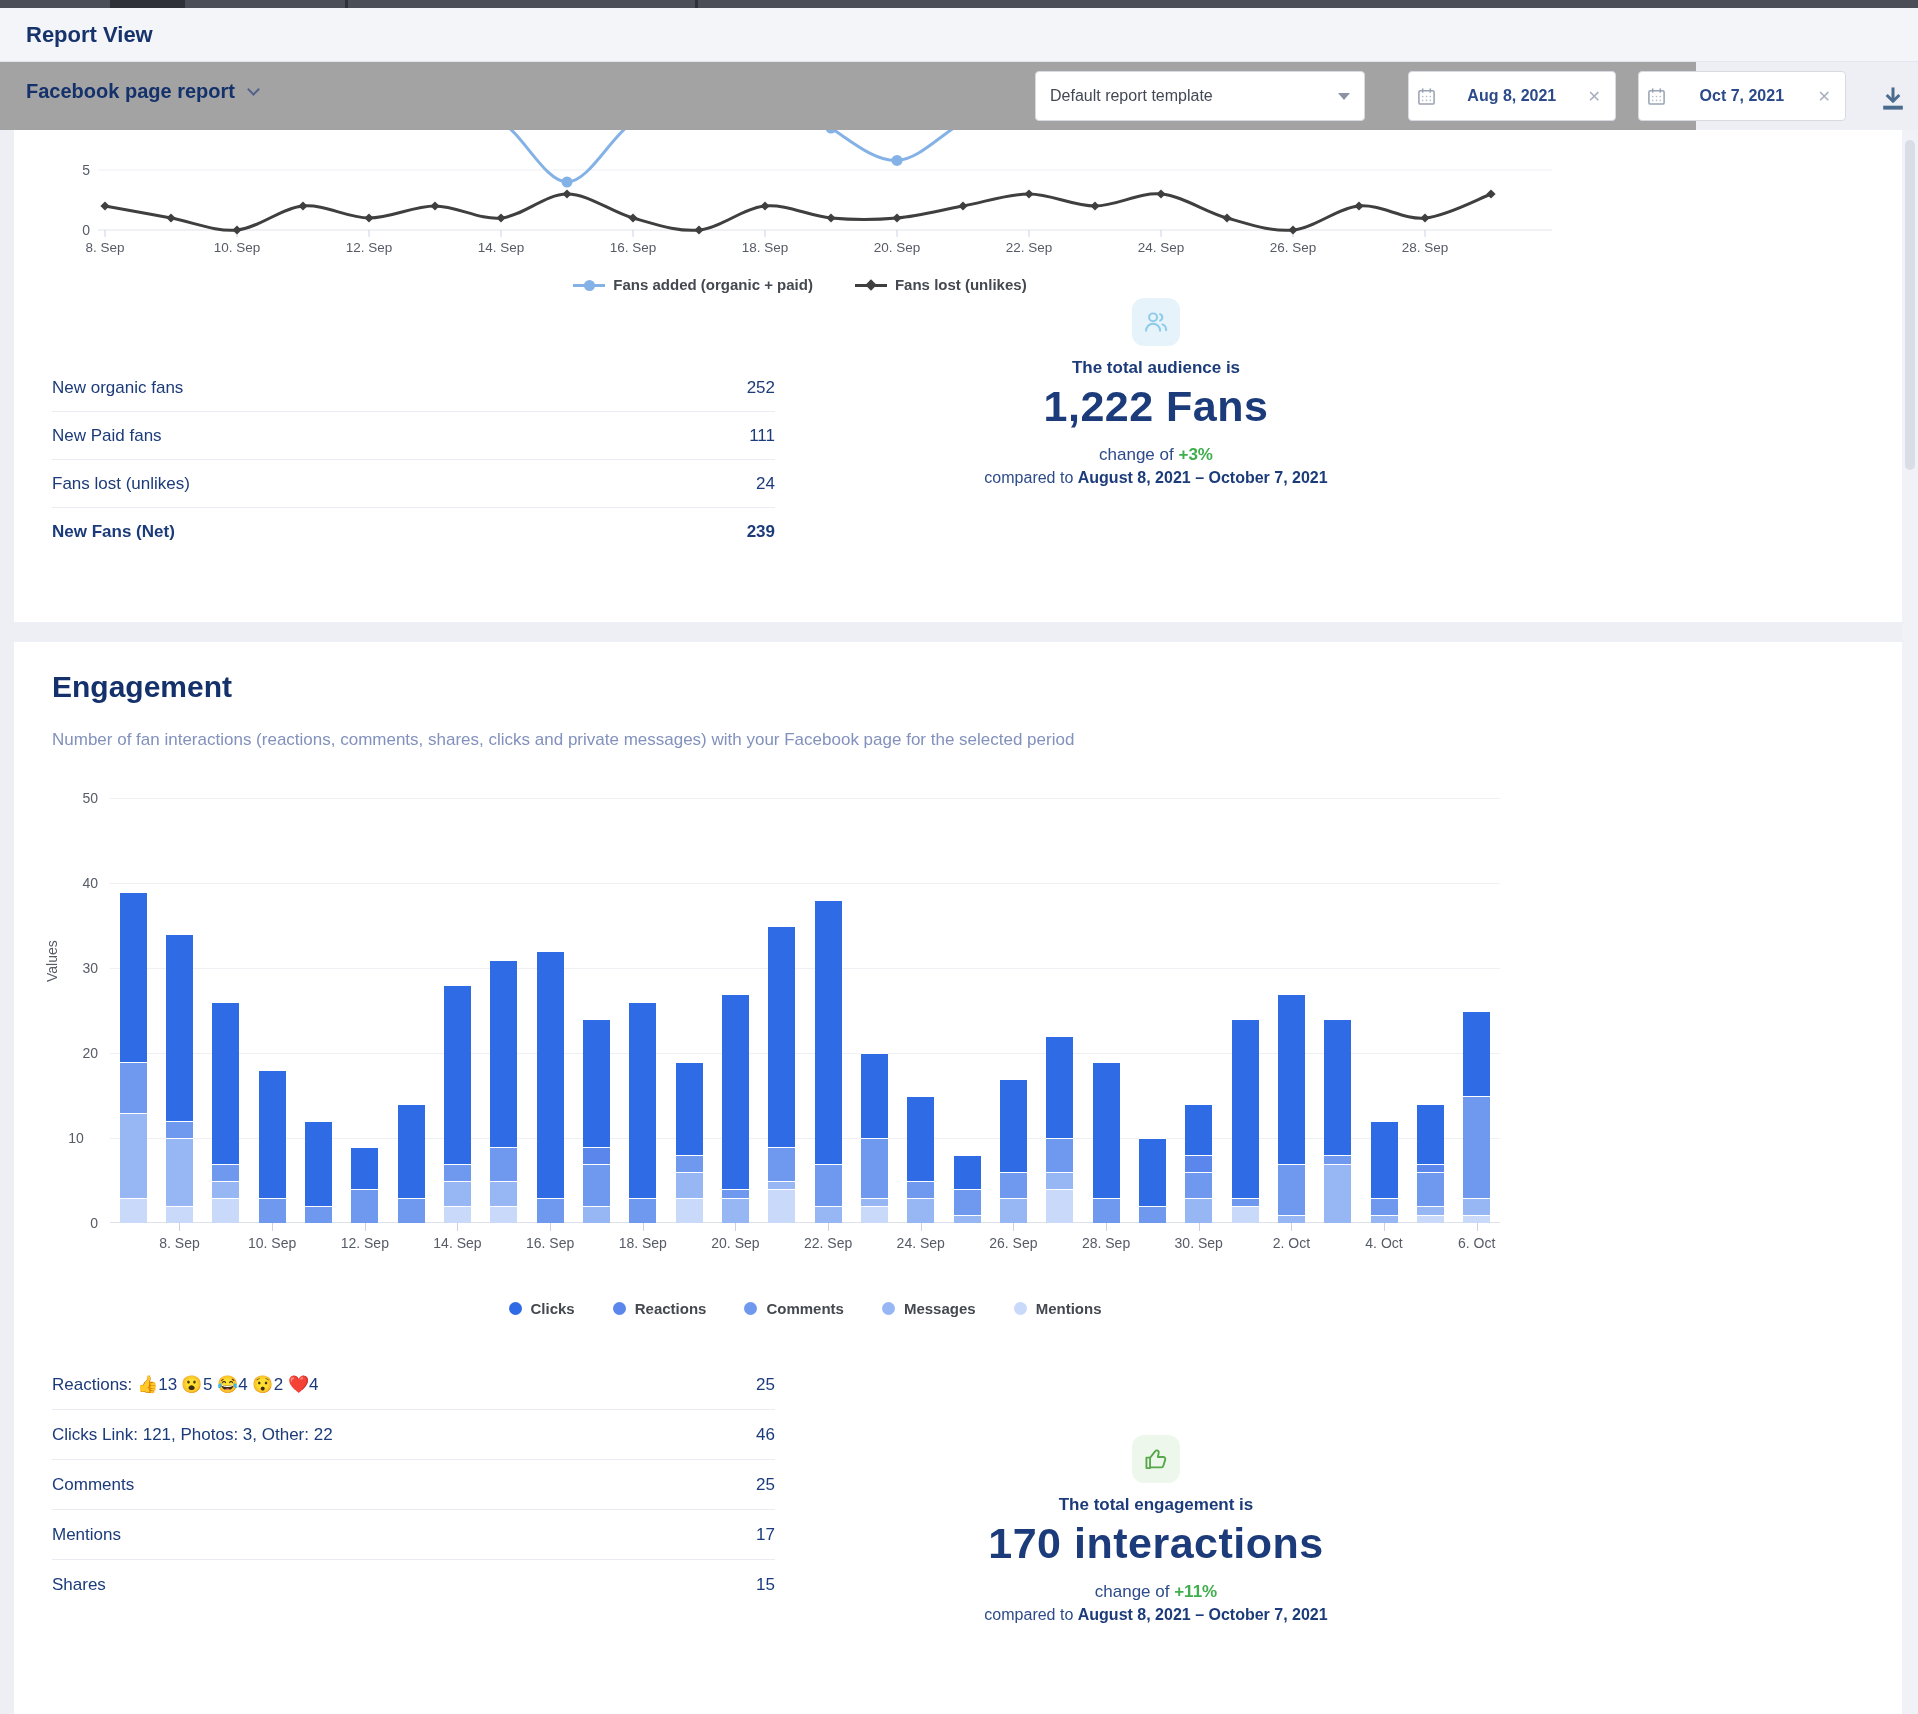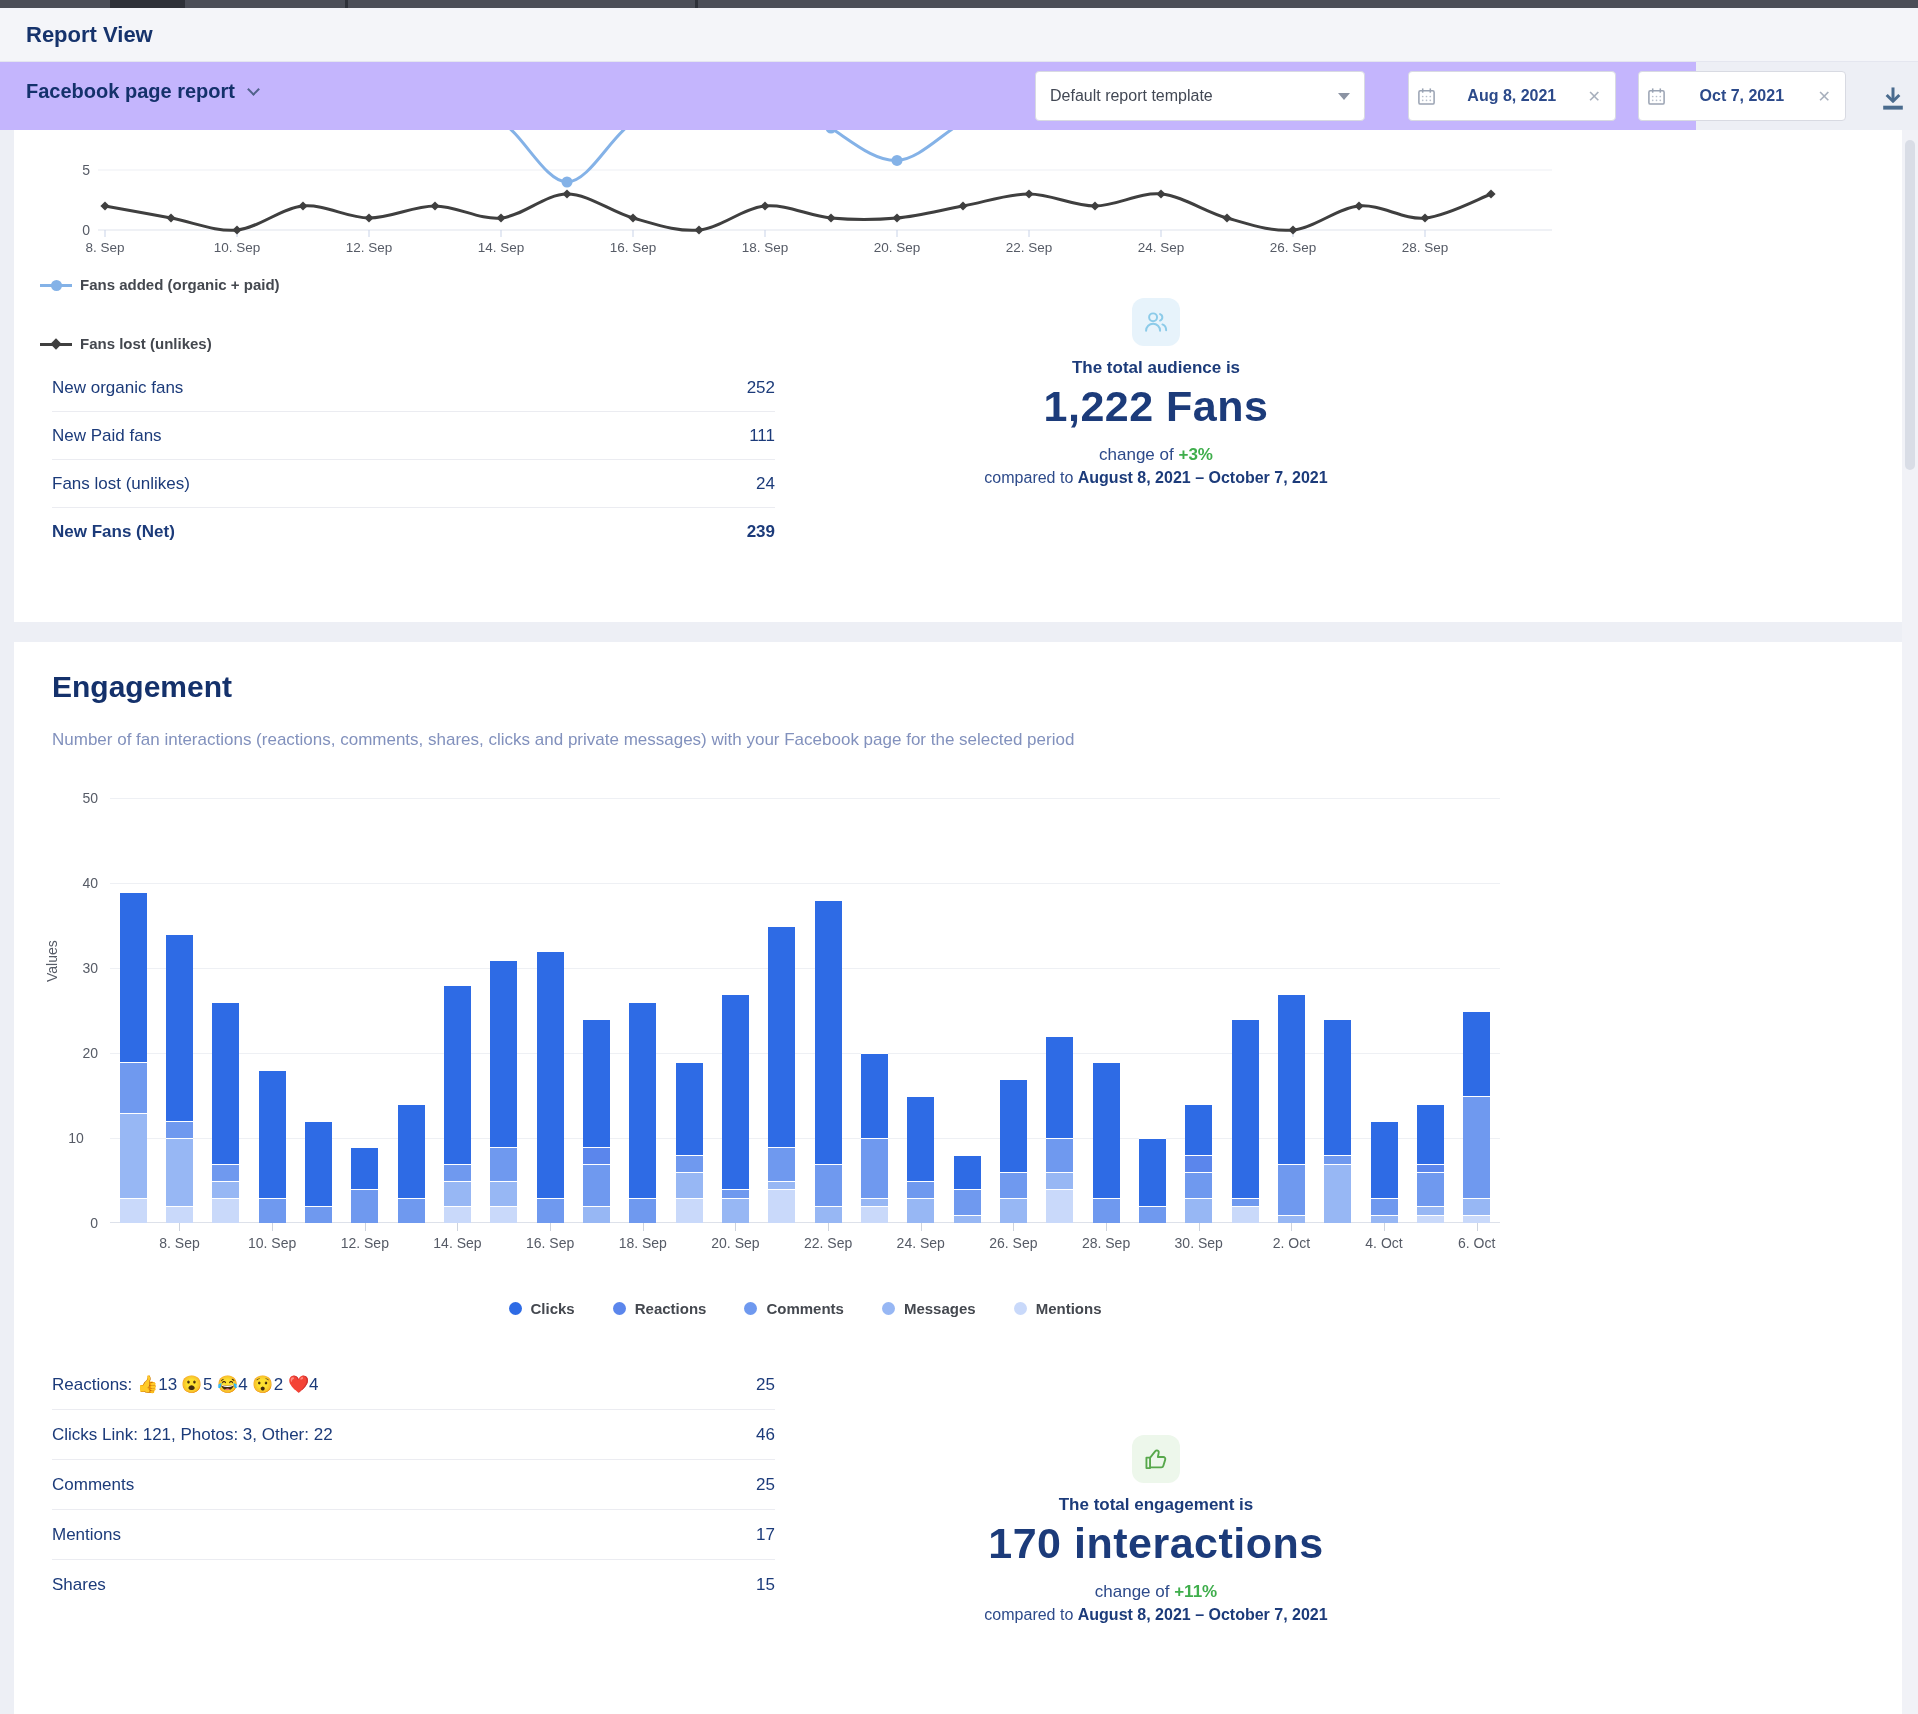--- a/index.html
+++ b/index.html
@@ -8,21 +8,21 @@
     position:relative; overflow:hidden; background:#edeff5;
     font-family:"Liberation Sans", sans-serif; color:#1c3b7a;
   }
   .top-strip { position:absolute; left:0; top:0; width:1918px; height:8px; background:#4b4e57; }
   .top-strip .mark { position:absolute; top:0; height:8px; background:#2e3138; }
 
   .app-header { position:absolute; left:0; top:8px; width:1918px; height:54px;
     background:#f4f5f9; border-bottom:1px solid #e4e6ef; display:flex; align-items:center; }
   .app-header .title { margin-left:26px; font-size:22px; font-weight:bold; color:#16336c; }
 
-  .toolbar { position:absolute; left:0; top:62px; width:1696px; height:68px; background:#c4b5fd; }
+  .toolbar { position:absolute; left:0; top:62px; width:1696px; height:68px; background:#a3a3a3; }
   .report-selector { position:absolute; left:26px; top:18px; display:flex; align-items:center; gap:14px; cursor:pointer; }
   .report-selector .name { font-size:20px; font-weight:bold; color:#14316b; }
   .chev { width:9px; height:9px; border-right:2px solid #51628b; border-bottom:2px solid #51628b;
     transform:rotate(45deg); margin-top:-4px; }
 
   .ctl { position:absolute; top:9px; height:50px; background:#fff; border:1px solid #d8dae2;
     border-radius:4px; display:flex; align-items:center; padding:0 14px; }
   .template-select { left:1035px; width:330px; justify-content:space-between; cursor:pointer; }
   .template-select .lbl { font-size:16px; color:#424854; }
   .caret { width:0; height:0; border-left:6px solid transparent; border-right:6px solid transparent;
@@ -32,21 +32,21 @@
   .date-picker .dval { font-size:16px; color:#2c4a8a; font-weight:bold; flex:1; text-align:center; }
   .x-glyph { font-size:16px; color:#a8b0bd; cursor:pointer; }
   .download-btn { position:absolute; left:1878px; top:22px; width:34px; height:34px; cursor:pointer; }
 
   .card { position:absolute; left:14px; width:1890px; background:#fff; }
   #card1 { top:130px; height:492px; }
   #card2 { top:642px; height:1072px; }
 
   
   #fans-svg { position:absolute; left:26px; top:0; }
-  .legend1 { position:absolute; left:26px; top:146px; width:1520px; display:flex; justify-content:center; gap:42px;flex-direction:column; }
+  .legend1 { position:absolute; left:26px; top:146px; width:1520px; display:flex; justify-content:center; gap:42px; }
   .legend1 .item { display:flex; align-items:center; gap:8px; cursor:pointer; }
   .legend1 .txt { font-size:15px; font-weight:bold; color:#44484f; }
   .mk { position:relative; width:32px; height:14px; }
   .mk .line { position:absolute; left:0; top:6px; width:32px; height:3px; }
   .mk .dot { position:absolute; left:11px; top:2px; width:11px; height:11px; border-radius:50%; }
   .mk .dia { position:absolute; left:12px; top:3px; width:8px; height:8px; transform:rotate(45deg); }
 
   
   .dtable { position:absolute; left:38px; width:723px; }
   #audience-table { top:234px; } #engagement-table { top:718px; }

